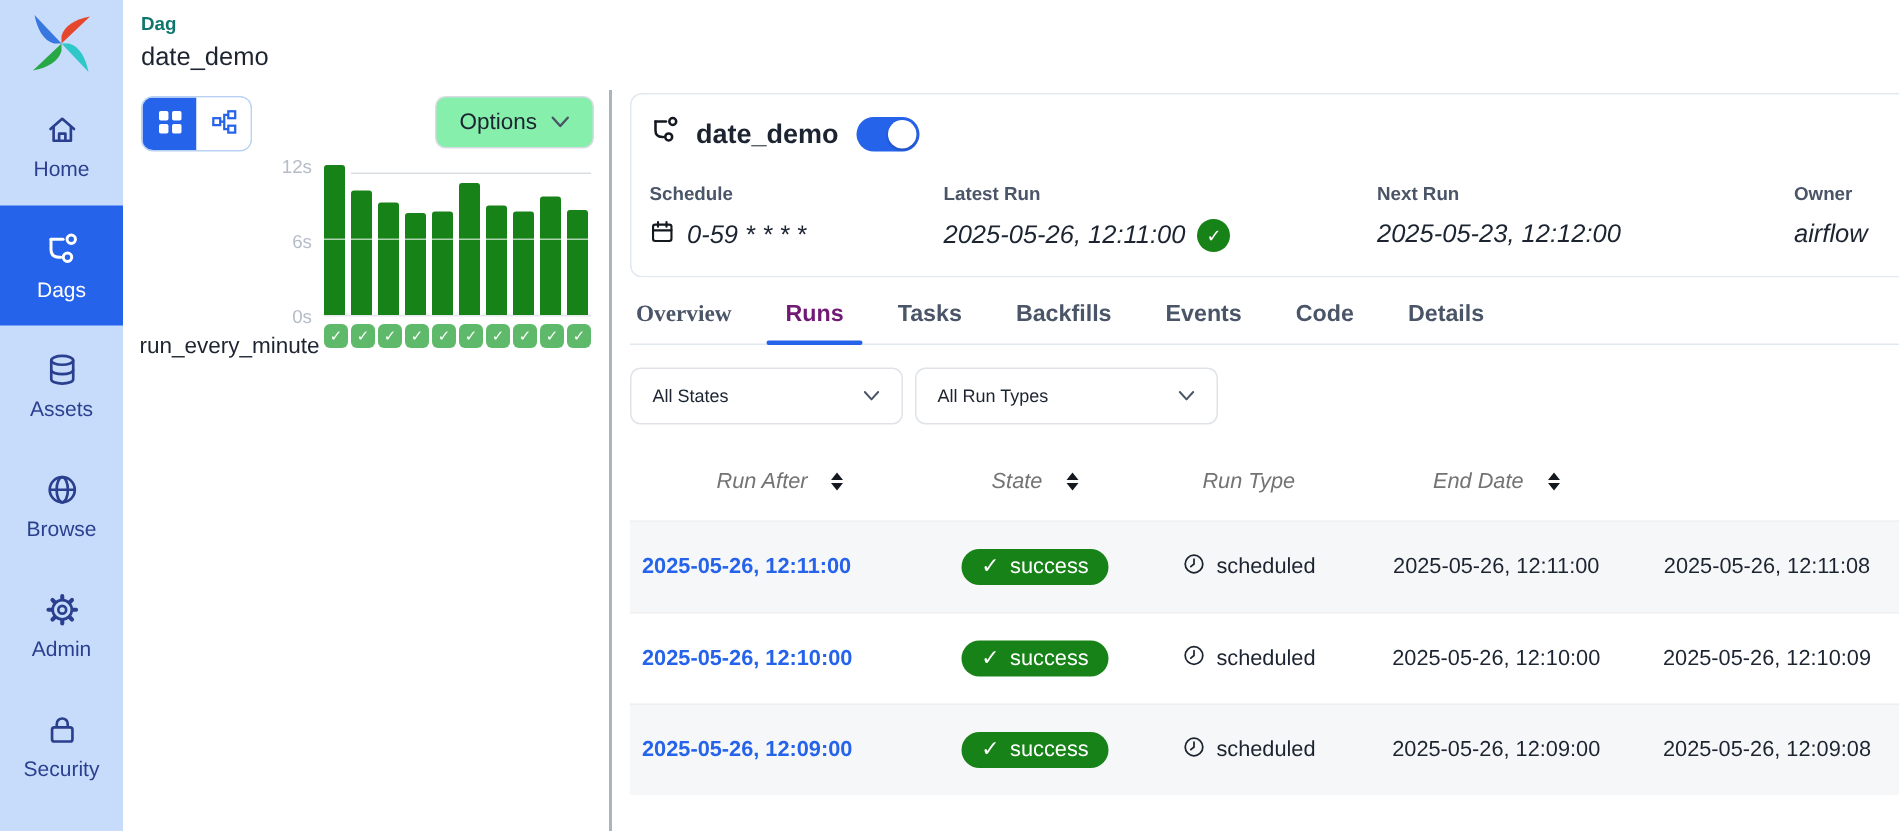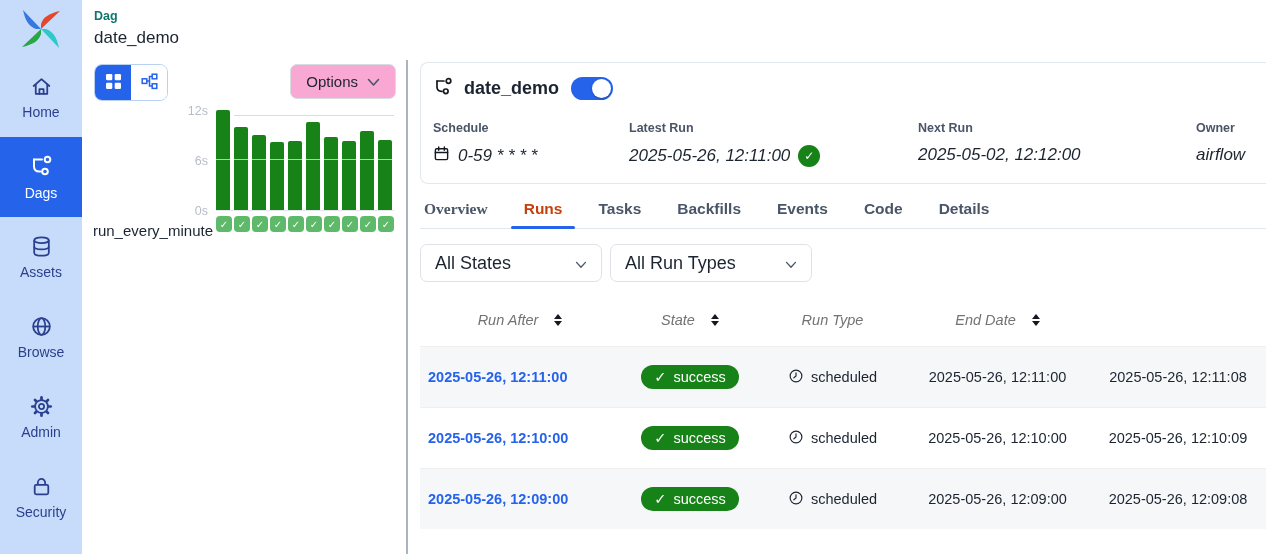--- a/index.html
+++ b/index.html
@@ -41,21 +41,21 @@
   .segmented {
     display:flex; border:1px solid #b9d2f4; border-radius:8px; overflow:hidden; background:#fff;
   }
   .seg-btn {
     width:36px; height:35px; display:flex; align-items:center; justify-content:center;
     background:#ffffff; border:none; cursor:pointer;
   }
   .seg-btn.active { background:#2563eb; }
   .options-btn {
     display:inline-flex; align-items:center; gap:9px;
-    border:1px solid #d7dce2; border-radius:7px; background:#f9a8d4;
+    border:1px solid #d7dce2; border-radius:7px; background:#86efac;
     height:35px; padding:0 15px; font-size:15px; color:#1b2430; cursor:pointer;
     font-family:inherit;
   }
 
   
   .grid-chart { display:flex; margin-top:2px; }
   .axis-col { width:122px; flex:0 0 122px; position:relative; }
   .tick {
     position:absolute; right:8px; transform:translateY(-50%);
     font-size:12.5px; color:#b6bdc9;
@@ -112,32 +112,32 @@
   }
 
   
   .tabs { display:flex; gap:10px; margin-top:12px; border-bottom:1px solid #e2e8f0; }
   .tab {
     background:none; border:none; cursor:pointer; font-family:inherit;
     font-size:15.5px; font-weight:bold; color:#4a5568;
     padding:4px 13px 10px 13px; position:relative;
   }
   .tab:first-child { padding-left:4px;font-family:Liberation Serif, serif; }
-  .tab.active { color:#c2410c; }
+  .tab.active { color:#701a75; }
   .tab.active::after {
     content:""; position:absolute; left:0; right:0; bottom:-1px; height:3px;
     background:#2563eb; border-radius:2px;
   }
 
   
   .filters-row { display:flex; gap:8px; margin-top:15px; }
   .select {
     display:inline-flex; align-items:center; justify-content:space-between;
     border:1px solid #dfe3e8; border-radius:7px; background:#fff; height:38px;
-    padding:0 14px; font-size:18px; color:#1b2430; cursor:pointer; font-family:inherit;
+    padding:0 14px; font-size:12px; color:#1b2430; cursor:pointer; font-family:inherit;
   }
   .select.w-states { width:182px; }
   .select.w-types { width:202px; }
 
   
   .runs-table { margin-top:12px; }
   .thead, .trow { display:grid; grid-template-columns:200px 140px 145px 185px 1fr; }
   .th {
     height:52px; display:flex; align-items:center; justify-content:center; gap:16px;
     font-size:14.5px; color:#737373; cursor:pointer;font-style:italic;
@@ -367,21 +367,21 @@
             <div class="stat">
               <div class="stat-label">Latest Run</div>
               <div class="stat-value">
                 <span>2025-05-26, 12:11:00</span>
                 <span class="check-circle">✓</span>
               </div>
             </div>
             <div class="stat">
               <div class="stat-label">Next Run</div>
               <div class="stat-value">
-                <span>2025-05-02, 12:12:00</span>
+                <span>2025-05-23, 12:12:00</span>
               </div>
             </div>
             <div class="stat">
               <div class="stat-label">Owner</div>
               <div class="stat-value">
                 <span>airflow</span>
               </div>
             </div>
           </div>
         </div>

